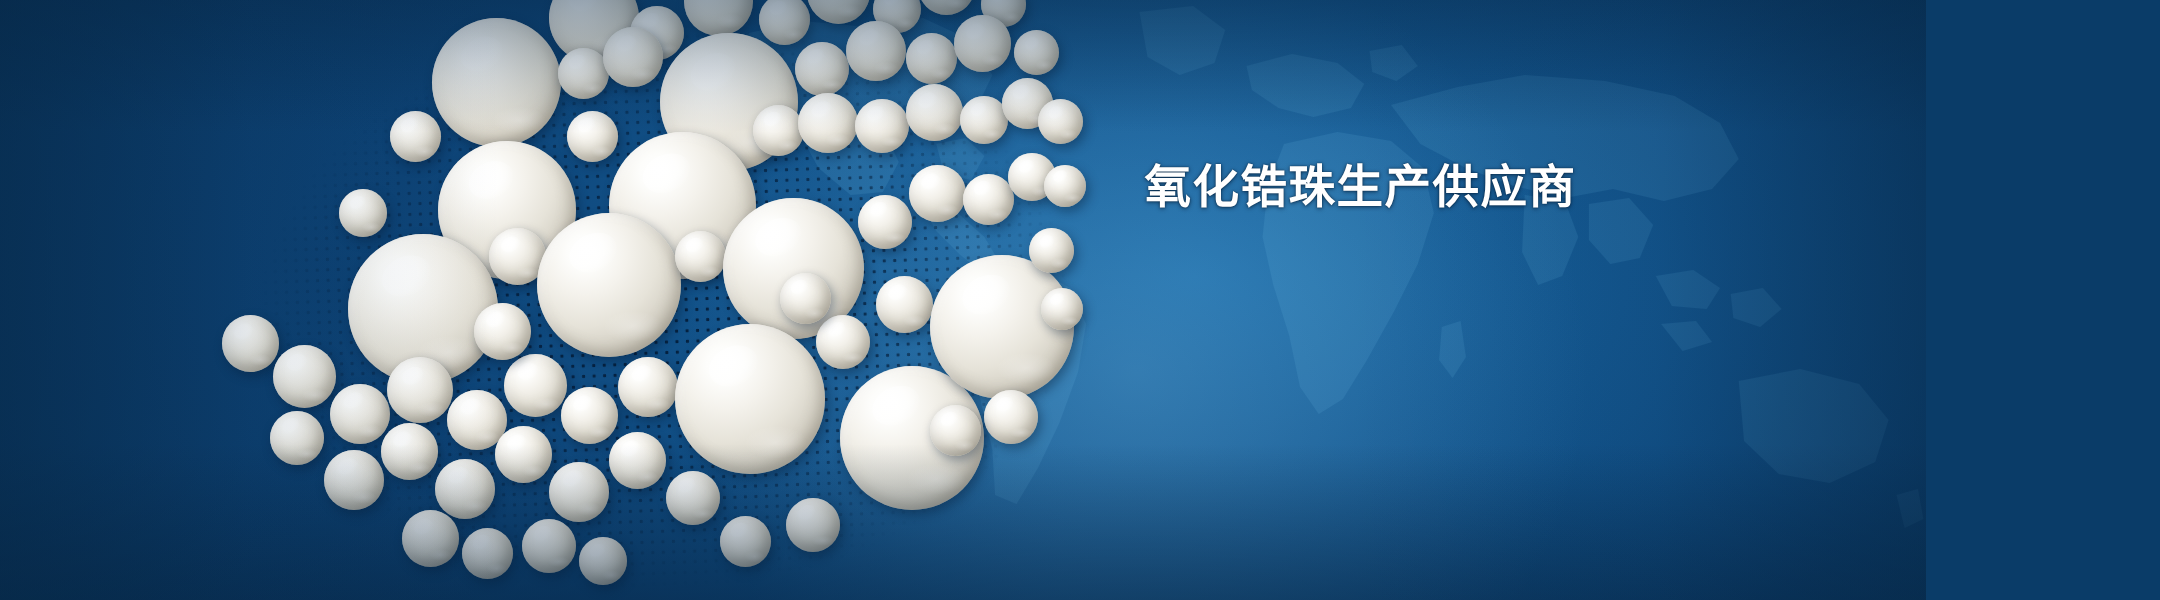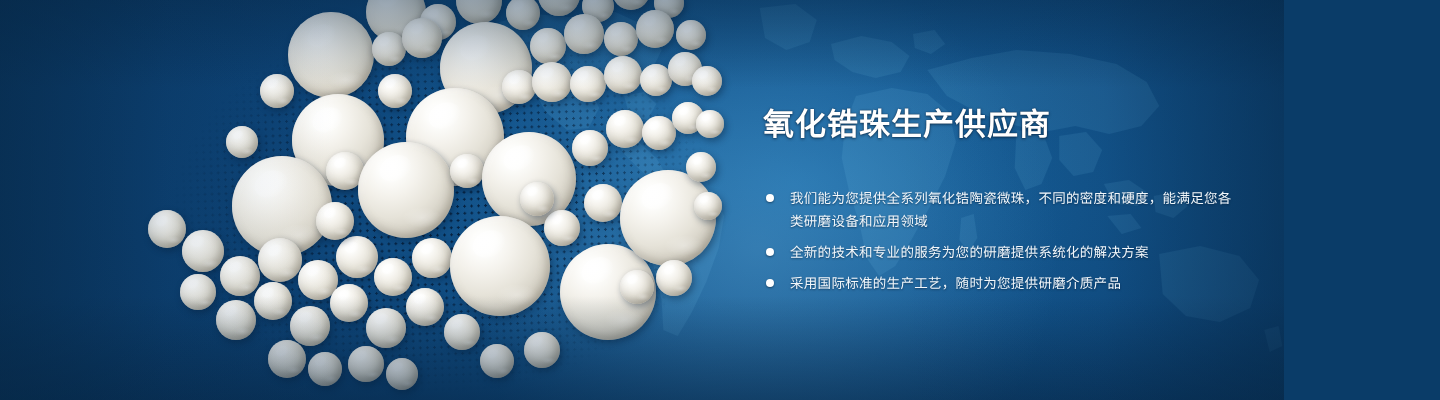--- a/index.html
+++ b/index.html
@@ -273,29 +273,15 @@
     <div class="bead" style="left:572px;top:96px;width:30px;height:30px;"></div>
     <div class="bead" style="left:576px;top:140px;width:28px;height:28px;"></div>
     <div class="bead" style="left:566px;top:182px;width:30px;height:30px;"></div>
     <div class="bead" style="left:574px;top:222px;width:28px;height:28px;"></div>
   </div>
 
   <div class="bg-vignette"></div>
 
   <div class="copy">
     <h1 class="headline">氧化锆珠生产供应商</h1>
-    <ul class="bullets">
-      <li class="bullet">
-        <span class="dot"></span>
-        <span>我们能为您提供全系列氧化锆陶瓷微珠，不同的密度和硬度，能满足您各类研磨设备和应用领域</span>
-      </li>
-      <li class="bullet">
-        <span class="dot"></span>
-        <span>全新的技术和专业的服务为您的研磨提供系统化的解决方案</span>
-      </li>
-      <li class="bullet">
-        <span class="dot"></span>
-        <span>采用国际标准的生产工艺，随时为您提供研磨介质产品</span>
-      </li>
-    </ul>
   </div>
 
 </div>
 
 </body></html>

